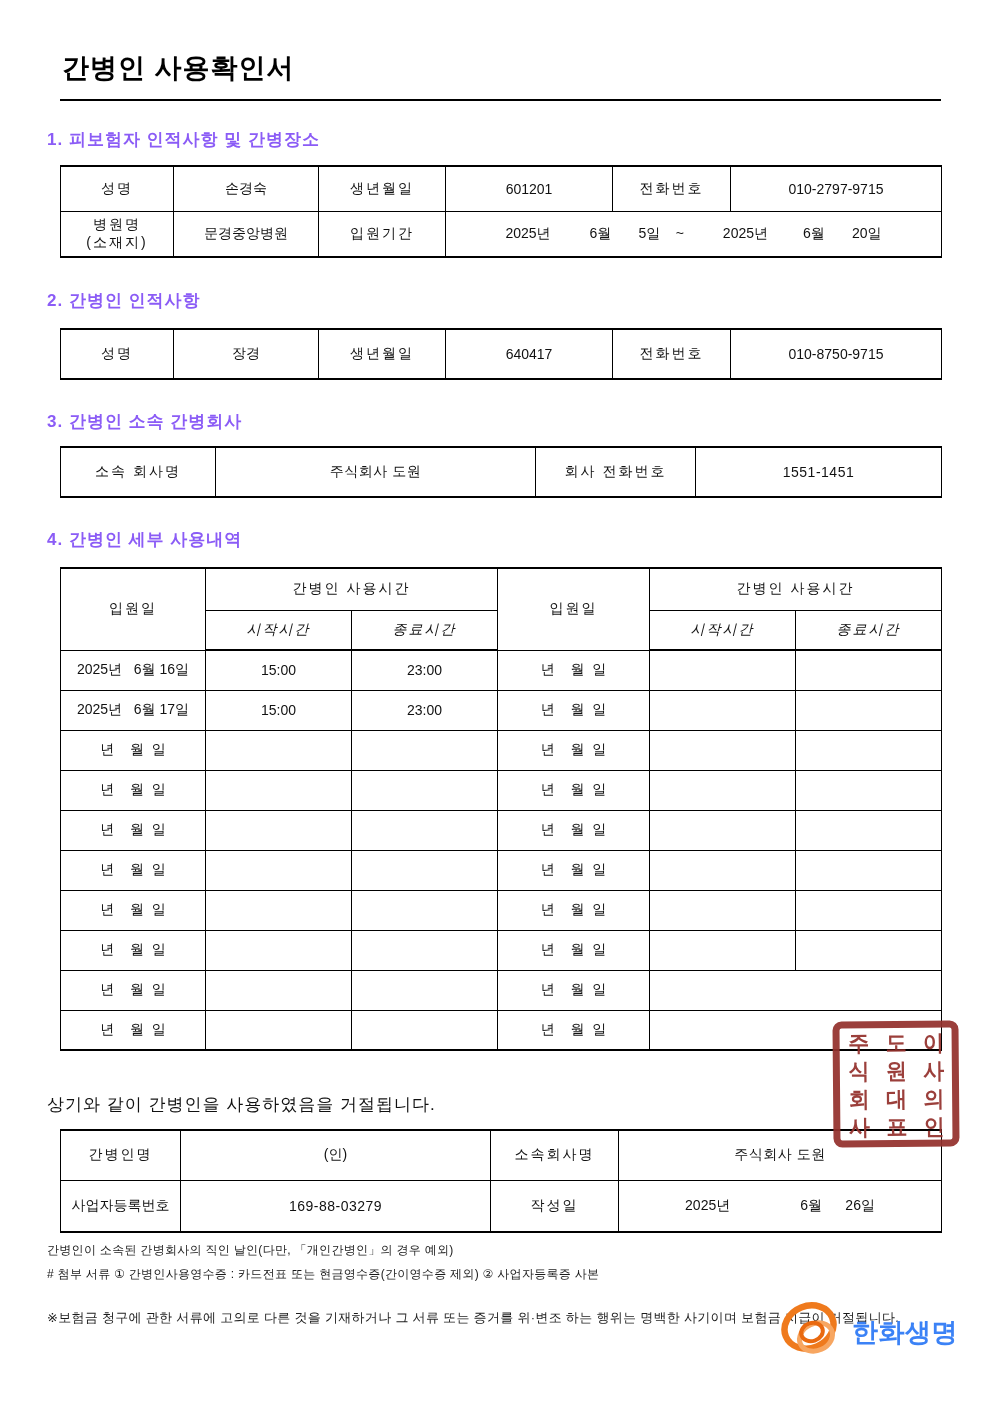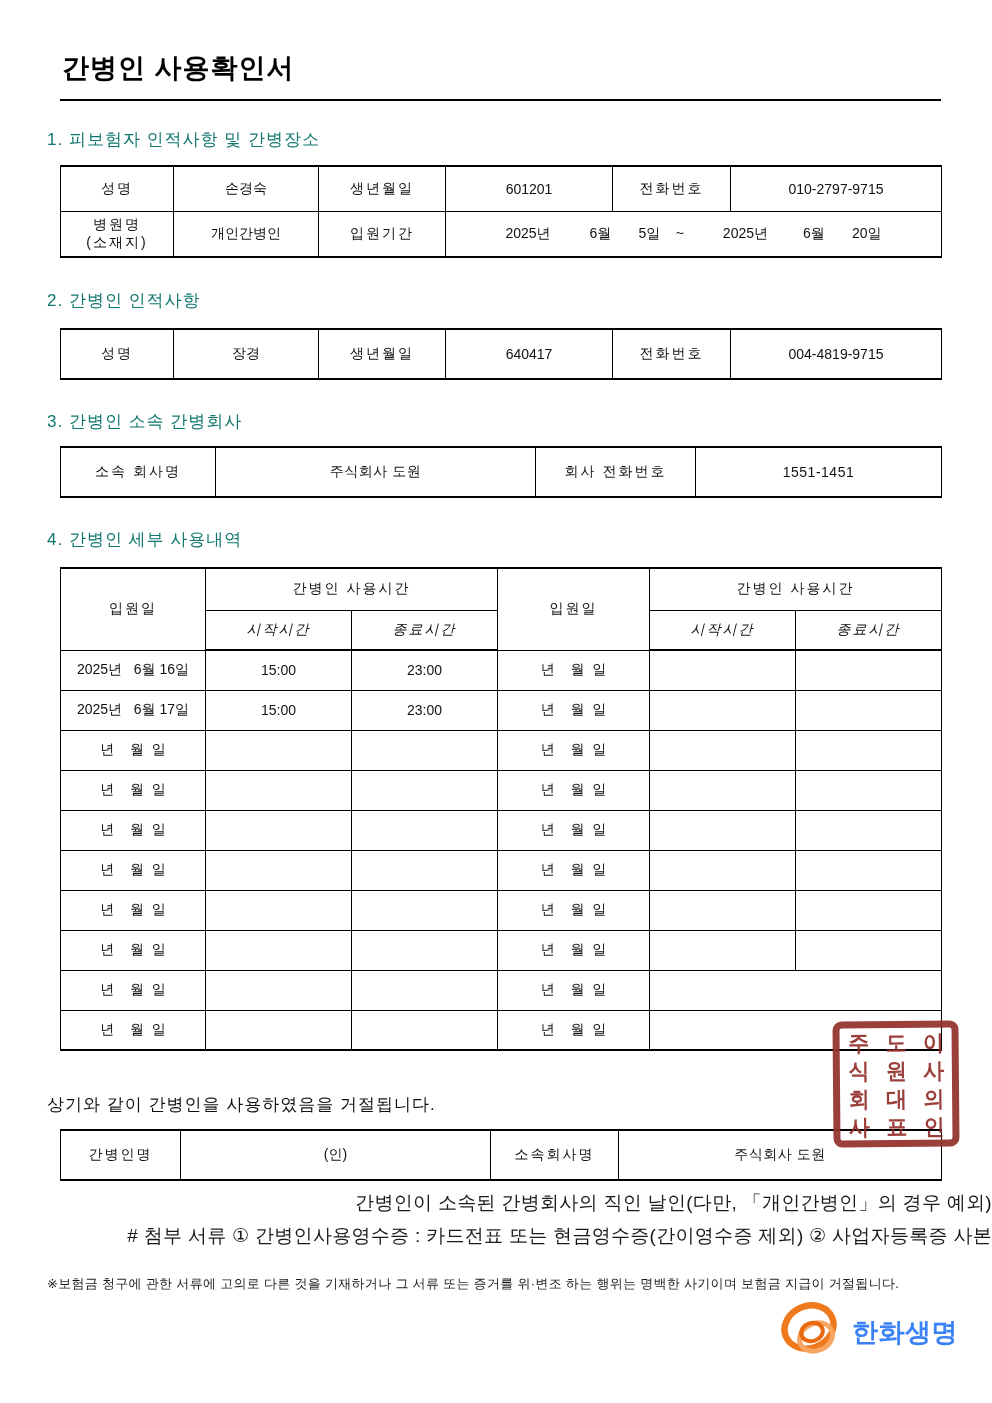--- a/index.html
+++ b/index.html
@@ -24,23 +24,23 @@
   .title-rule {
     margin: 13px 0 0 60px;
     width: 881px;
     border: none;
     border-top: 2px solid #000;
     height: 0;
   }
   .sec-heading {
     margin: 0 17px 0 47px;
     font-size: 17px;
-    font-weight: normal;
+    font-weight: bold;
     letter-spacing: 1px;
-    color: #0f766e;
+    color: #8b5cf6;
   }
   .mt-s1 { margin-top: 27px; }
   .mt-s2 { margin-top: 31px; }
   .mt-s3 { margin-top: 30px; }
   .mt-s4 { margin-top: 30px; }
 
   table.form-table {
     border-collapse: collapse;
     table-layout: fixed;
     margin-left: 60px;
@@ -74,24 +74,23 @@
   tr.hdr2 td { border-bottom: 2px solid #000; font-style: italic; }
 
   .confirm-statement {
     margin: 42px 0 0 47px;
     font-size: 17px;
     letter-spacing: 1px;
     color: #111;
   }
   .footnote {
     margin: 0 0 0 47px;
-    font-size: 19px;
+    font-size: 12px;
     letter-spacing: 0.3px;
     color: #1a1a1a;
-    text-align: right;
   }
   .fn1 { margin-top: 9px; }
   .fn2 { margin-top: 7px; }
   .warning {
     margin: 24px 0 0 47px;
     width: 902px;
     font-size: 13px;
     line-height: 1.7;
     text-align: justify;
     letter-spacing: 0.3px;
@@ -165,21 +164,21 @@
       <td class="label">생년월일</td>
       <td>601201</td>
       <td class="label">전화번호</td>
       <td>010-2797-9715</td>
     </tr>
     <tr class="h46">
       <td class="label">
         <div>병원명</div>
         <div>(소재지)</div>
       </td>
-      <td>개인간병인</td>
+      <td>문경중앙병원</td>
       <td class="label">입원기간</td>
       <td colspan="3" class="pre">2025년          6월       5일    ~          2025년         6월       20일</td>
     </tr>
   </tbody>
     </table>
 
   <div class="sec-heading mt-s2">2. 간병인 인적사항</div>
   <table class="form-table mt-t2">
     <colgroup>
       <col style="width:113px">
@@ -189,21 +188,21 @@
         <col style="width:118px">
         <col style="width:211px">
     </colgroup>
     <tbody>
         <tr class="h50">
       <td class="label">성명</td>
       <td>장경</td>
       <td class="label">생년월일</td>
       <td>640417</td>
       <td class="label">전화번호</td>
-      <td>004-4819-9715</td>
+      <td>010-8750-9715</td>
     </tr>
   </tbody>
     </table>
 
   <div class="sec-heading mt-s3">3. 간병인 소속 간병회사</div>
   <table class="form-table mt-t3">
     <colgroup>
       <col style="width:155px">
         <col style="width:320px">
         <col style="width:160px">
@@ -330,20 +329,26 @@
         <col style="width:310px">
         <col style="width:128px">
         <col style="width:323px">
     </colgroup>
     <tbody>
         <tr class="h50">
       <td class="label">간병인명</td>
       <td class="right">(인)</td>
       <td class="label">소속회사명</td>
       <td class="left">주식회사 도원</td>
+    </tr>
+    <tr class="h52">
+      <td class="label" style="letter-spacing:0;">사업자등록번호</td>
+      <td class="left">169-88-03279</td>
+      <td class="label">작성일</td>
+      <td class="right pre">2025년                  6월      26일</td>
     </tr>
   </tbody>
     </table>
 
   <div class="footnote fn1">간병인이 소속된 간병회사의 직인 날인(다만, 「개인간병인」의 경우 예외)</div>
   <div class="footnote fn2"># 첨부 서류 ① 간병인사용영수증 : 카드전표 또는 현금영수증(간이영수증 제외)  ② 사업자등록증 사본</div>
   <div class="warning">※보험금 청구에 관한 서류에 고의로 다른 것을 기재하거나 그 서류 또는 증거를 위·변조 하는 행위는 명백한 사기이며 보험금 지급이 거절됩니다.</div>
 
   <div class="seal">
     <span>주</span>

